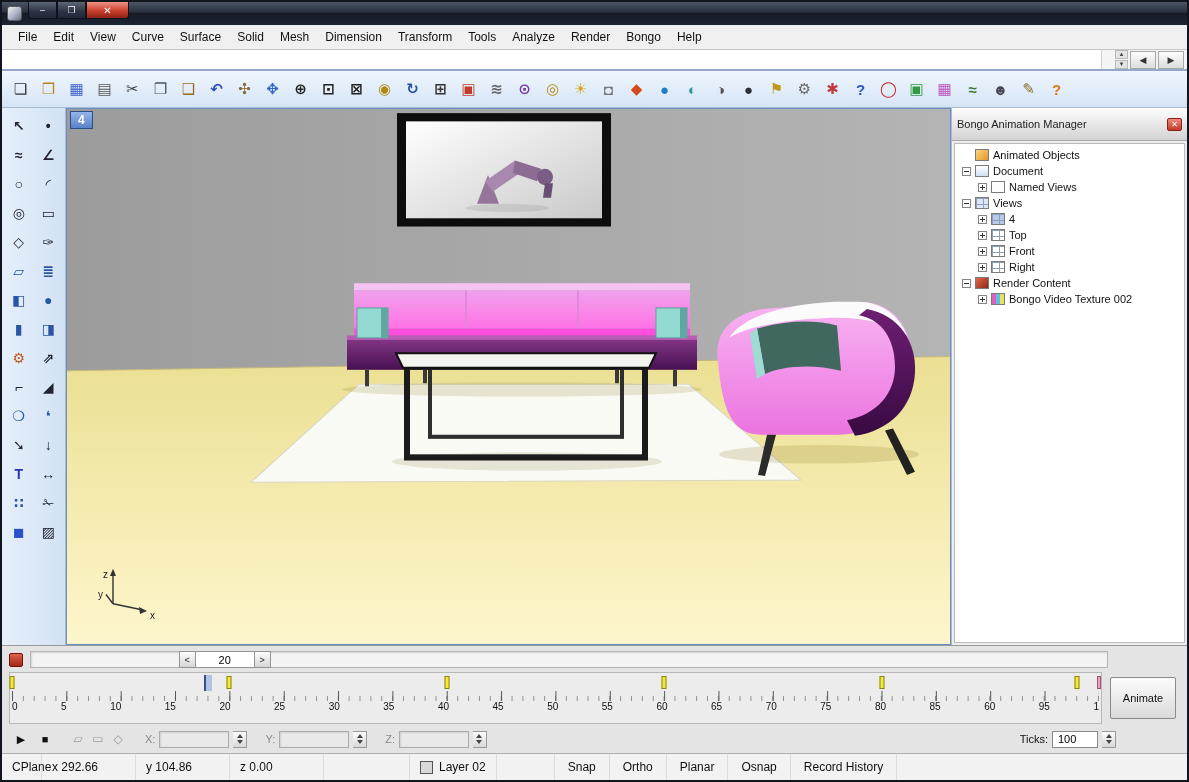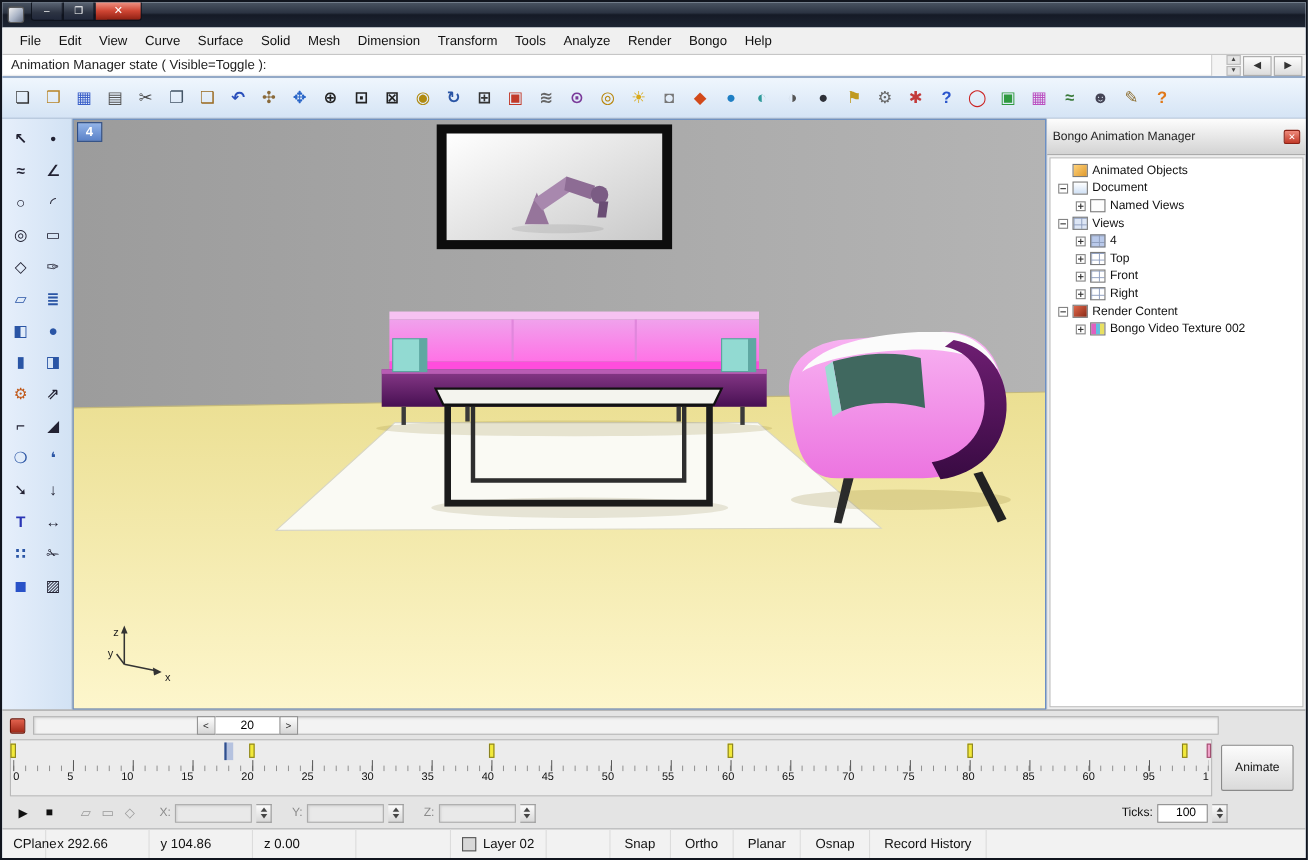--- a/index.html
+++ b/index.html
@@ -102,21 +102,21 @@
   .pbtn { width:20px; height:18px; display:flex; align-items:center; justify-content:center; font-size:11px; color:#111; }
   .mode-icons { display:flex; gap:2px; margin-left:10px; }
   .gicon { width:18px; height:16px; display:flex; align-items:center; justify-content:center; font-size:12px; color:#9a9a9a; }
   .coord-label { font-size:11px; color:#8a8a8a; margin-left:14px; }
   .coord-field { width:70px; height:17px; background:#e9e9e9; border:1px solid #ababab; box-shadow:inset 1px 1px 2px #d0d0d0; }
   .spin { width:14px; height:17px; border:1px solid #9a9a9a; border-left:none; background:linear-gradient(#fcfcfc,#d8d8d8);
     display:flex; flex-direction:column; align-items:center; justify-content:space-evenly; }
   .spin .up { width:0; height:0; border-left:3px solid transparent; border-right:3px solid transparent; border-bottom:4px solid #444; }
   .spin .dn { width:0; height:0; border-left:3px solid transparent; border-right:3px solid transparent; border-top:4px solid #444; }
   .ticks-label { margin-left:auto; font-size:11px; color:#111; }
-  .ticks-field { width:46px; height:17px; background:#fff; border:1px solid #8a8a8a; font-size:11px; display:flex; align-items:center; padding-left:16px; }
+  .ticks-field { width:46px; height:17px; background:#fff; border:1px solid #8a8a8a; font-size:11px; display:flex; align-items:center; padding-left:5px; }
   .tl-end-pad { width:58px; flex:0 0 auto; }
 
   
   .statusbar { height:27px; flex:0 0 auto; background:#f2f2f2; border-top:1px solid #aeaeae; display:flex; align-items:center; font-size:12px; color:#111; }
   .sseg { height:100%; display:flex; align-items:center; padding:0 10px; border-right:1px solid #dcdcdc; white-space:nowrap; }
   .sseg.w-cplane { width:40px; }
   .sseg.w-coord { width:94px; }
   .sp { height:100%; border-right:1px solid #dcdcdc; }
   .sp.sp1 { width:86px; }
   .sp.sp2 { width:58px; }
@@ -151,21 +151,20 @@
       <span class="menu-item">Transform</span>
       <span class="menu-item">Tools</span>
       <span class="menu-item">Analyze</span>
       <span class="menu-item">Render</span>
       <span class="menu-item">Bongo</span>
       <span class="menu-item">Help</span>
     </div>
 
   <div class="cmdarea">
     <div class="cmdlines">
-      <div class="cmd-history">Animation Manager state ( Visible=Toggle ):</div>
     </div>
     <div class="cmd-side">
       <span class="cmd-spin">
         <span>▲</span>
         <span>▼</span>
       </span>
       <span class="cmd-nav">◀</span>
       <span class="cmd-nav">▶</span>
     </div>
   </div>

